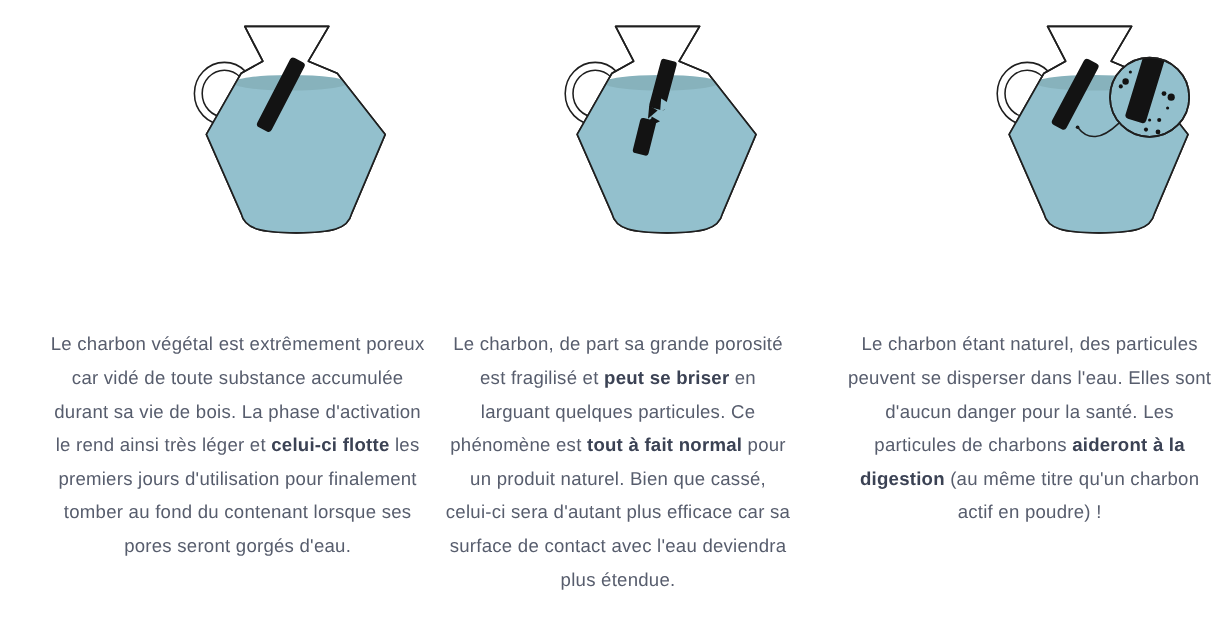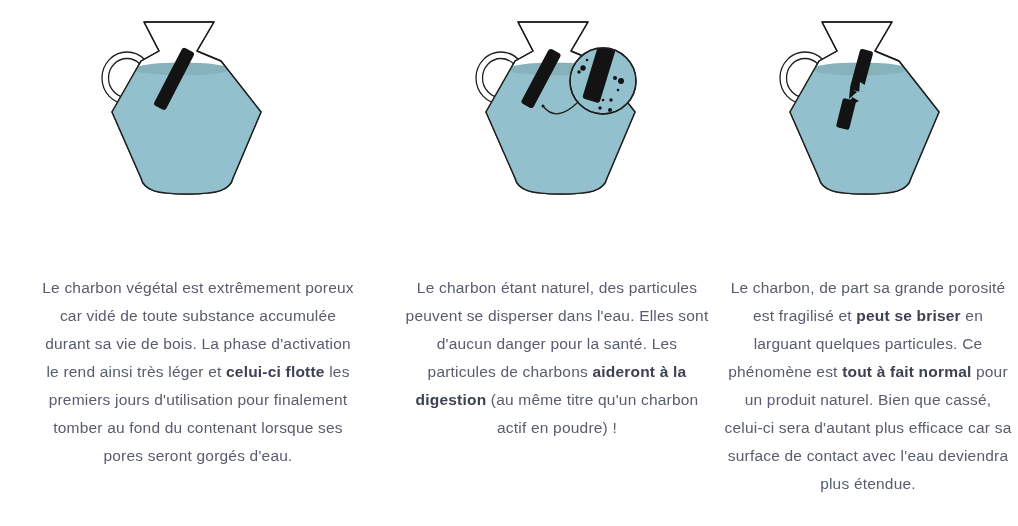--- a/index.html
+++ b/index.html
@@ -1,21 +1,21 @@
 <!DOCTYPE html>
 <html style="--bg: #ffffff; --water: #93c0cd; --surface: #87b2bc; --outline: #1f1f1f; --charcoal: #131313; --text: #575d6d; --textBold: #3b4254;"><head>
 <meta charset="utf-8">
 <style>
   html,body{margin:0;padding:0;background:#fff;}
   .page{
     width:1018px;height:526px;overflow:hidden;background:var(--bg,#fff);
     font-family:"Liberation Sans", sans-serif;
   }
   .cols{display:flex;padding:8px 0 0 38px;box-sizing:border-box;}
-  .col{display:flex;flex-direction:column;align-items:center;}
+  .col{display:flex;flex-direction:column;align-items:flex-end;}
   .c1{width:320px;}
   .c2{width:288px;margin-left:13px;}
   .c3{width:308px;margin-left:45px;}
   .illu{margin:0;width:200px;height:200px;}
   .c1 .illu{transform:translateX(-11px);}
   .c2 .illu{transform:translateX(-3px);}
   .c3 .illu{transform:translateX(4px);}
   .desc{
     margin:66px 0 0;text-align:center;
     font-size:15.5px;line-height:28px;letter-spacing:.2px;
@@ -65,20 +65,46 @@
               <ellipse class="surface" cx="95" cy="61" rx="48" ry="6.5"></ellipse>
             </g>
             <use href="#jug-shape" class="jugstroke"></use>
           </g>
           <rect class="stick" x="80.25" y="38.4" width="13.5" height="65" rx="3" transform="rotate(27.4 87 71)"></rect>
         </svg>
       </figure>
       <p class="desc"><span>Le charbon végétal est extrêmement poreux car vidé de toute substance accumulée durant sa vie de bois. La phase d'activation le rend ainsi très léger et </span><strong>celui-ci flotte</strong><span> les premiers jours d'utilisation pour finalement tomber au fond du contenant lorsque ses pores seront gorgés d'eau.</span></p>
     </section>
 
+    <section class="col c2">
+      <figure class="illu">
+        <svg viewBox="0 0 200 200" width="200" height="200" role="img" aria-label="pitcher-with-broken-charcoal-stick">
+          <g>
+            <ellipse class="ln" cx="40" cy="70" rx="25" ry="26"></ellipse>
+            <ellipse class="ln" cx="40" cy="70" rx="18.5" ry="19.5"></ellipse>
+            <use href="#jug-shape" class="jugfill"></use>
+            <g clip-path="url(#jug-clip)">
+              <rect class="water" x="10" y="61" width="180" height="130"></rect>
+              <ellipse class="surface" cx="95" cy="61" rx="48" ry="6.5"></ellipse>
+            </g>
+            <use href="#jug-shape" class="jugstroke"></use>
+          </g>
+          <g>
+            <rect class="stick" x="89.75" y="41.5" width="13.5" height="42" rx="2.5" transform="rotate(15 96.5 62.5)"></rect>
+            <polygon class="stick" points="85,80 92,84 84,91"></polygon>
+            <polygon class="cutout" points="95,74 103,79 94,86"></polygon>
+            <circle class="dot" cx="87" cy="92" r="1.3"></circle>
+            <rect class="stick" x="74.25" y="91" width="13.5" height="30" rx="2.5" transform="rotate(14 81 106)"></rect>
+            <polygon class="stick" points="87,89 94,93 86,97"></polygon>
+          </g>
+        </svg>
+      </figure>
+      <p class="desc"><span>Le charbon, de part sa grande porosité est fragilisé et </span><strong>peut se briser</strong><span> en larguant quelques particules. Ce phénomène est </span><strong>tout à fait normal</strong><span> pour un produit naturel. Bien que cassé, celui-ci sera d'autant plus efficace car sa surface de contact avec l'eau deviendra plus étendue.</span></p>
+    </section>
+
     <section class="col c3">
       <figure class="illu">
         <svg viewBox="0 0 200 200" width="200" height="200" role="img" aria-label="pitcher-with-charcoal-particles-magnified">
           <g>
             <ellipse class="ln" cx="40" cy="70" rx="25" ry="26"></ellipse>
             <ellipse class="ln" cx="40" cy="70" rx="18.5" ry="19.5"></ellipse>
             <use href="#jug-shape" class="jugfill"></use>
             <g clip-path="url(#jug-clip)">
               <rect class="water" x="10" y="61" width="180" height="130"></rect>
               <ellipse class="surface" cx="95" cy="61" rx="48" ry="6.5"></ellipse>
@@ -105,40 +131,14 @@
               <circle class="dot" cx="139" cy="100" r="1.7"></circle>
               <circle class="dot" cx="149" cy="102" r="2"></circle>
             </g>
             <circle class="lensring" cx="142" cy="73" r="33"></circle>
           </g>
         </svg>
       </figure>
       <p class="desc"><span>Le charbon étant naturel, des particules peuvent se disperser dans l'eau. Elles sont d'aucun danger pour la santé. Les particules de charbons </span><strong>aideront à la digestion</strong><span> (au même titre qu'un charbon actif en poudre) !</span></p>
     </section>
 
-    <section class="col c2">
-      <figure class="illu">
-        <svg viewBox="0 0 200 200" width="200" height="200" role="img" aria-label="pitcher-with-broken-charcoal-stick">
-          <g>
-            <ellipse class="ln" cx="40" cy="70" rx="25" ry="26"></ellipse>
-            <ellipse class="ln" cx="40" cy="70" rx="18.5" ry="19.5"></ellipse>
-            <use href="#jug-shape" class="jugfill"></use>
-            <g clip-path="url(#jug-clip)">
-              <rect class="water" x="10" y="61" width="180" height="130"></rect>
-              <ellipse class="surface" cx="95" cy="61" rx="48" ry="6.5"></ellipse>
-            </g>
-            <use href="#jug-shape" class="jugstroke"></use>
-          </g>
-          <g>
-            <rect class="stick" x="89.75" y="41.5" width="13.5" height="42" rx="2.5" transform="rotate(15 96.5 62.5)"></rect>
-            <polygon class="stick" points="85,80 92,84 84,91"></polygon>
-            <polygon class="cutout" points="95,74 103,79 94,86"></polygon>
-            <circle class="dot" cx="87" cy="92" r="1.3"></circle>
-            <rect class="stick" x="74.25" y="91" width="13.5" height="30" rx="2.5" transform="rotate(14 81 106)"></rect>
-            <polygon class="stick" points="87,89 94,93 86,97"></polygon>
-          </g>
-        </svg>
-      </figure>
-      <p class="desc"><span>Le charbon, de part sa grande porosité est fragilisé et </span><strong>peut se briser</strong><span> en larguant quelques particules. Ce phénomène est </span><strong>tout à fait normal</strong><span> pour un produit naturel. Bien que cassé, celui-ci sera d'autant plus efficace car sa surface de contact avec l'eau deviendra plus étendue.</span></p>
-    </section>
-
   </main>
 </div>
 
 </body></html>

